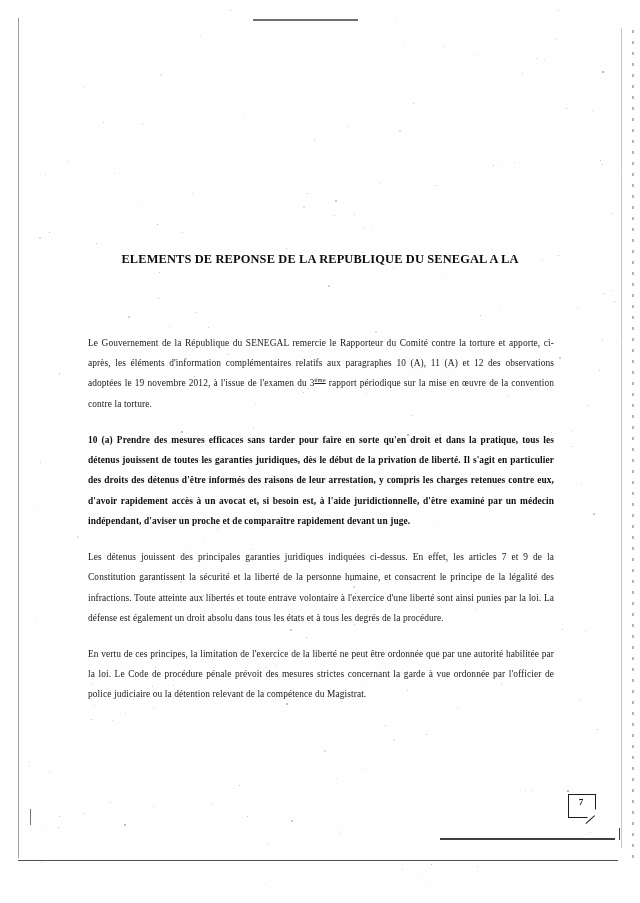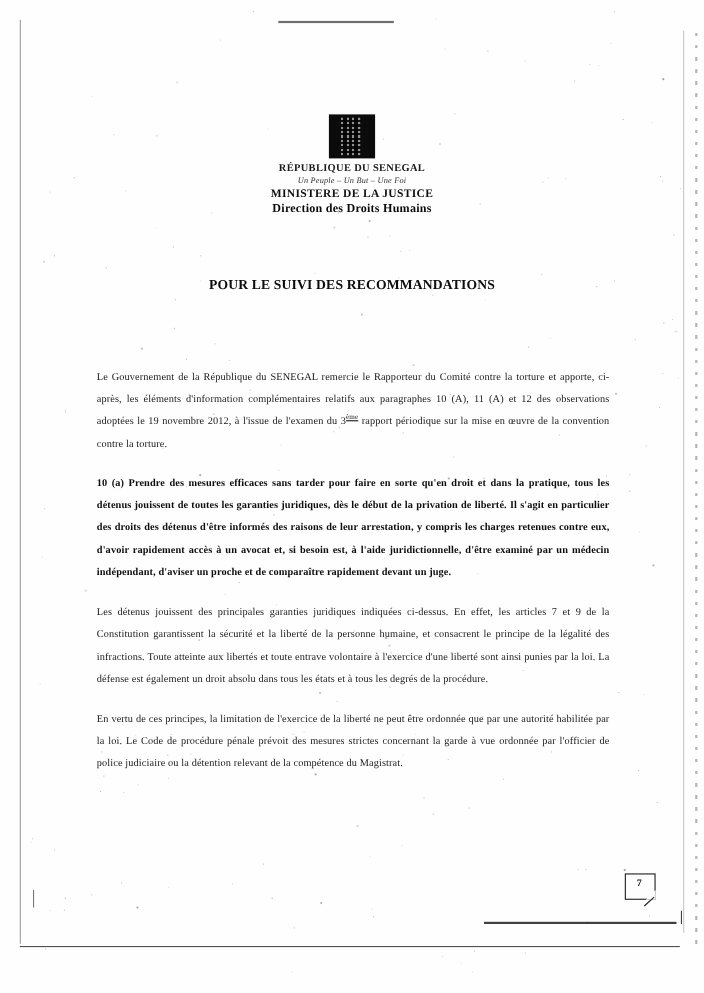--- a/index.html
+++ b/index.html
@@ -259,32 +259,23 @@
 
   <div class="page-frame-left"></div>
   <div class="page-frame-right"></div>
   <div class="page-frame-bottom"></div>
   <div class="scan-bar-top"></div>
   <div class="scan-bar-bottom"></div>
   <div class="scan-tick-right"></div>
   <div class="scan-tick-left"></div>
   <div class="edge-dash"></div>
 
-  <div class="letterhead">
-    <div class="emblem">
-      <div class="emblem-inner"></div>
-    </div>
-    <div class="lh-line lh-country">RÉPUBLIQUE DU SENEGAL</div>
-    <div class="lh-line lh-motto">Un Peuple – Un But – Une Foi</div>
-    <div class="lh-line lh-ministry">MINISTERE DE LA JUSTICE</div>
-    <div class="lh-line lh-direction">Direction des Droits Humains</div>
-  </div>
 
   <div class="doc-title">
-    <span class="tl">POUR LE SUIVI DES RECOMMANDATIONS</span>
+    <span class="tl">ELEMENTS DE REPONSE DE LA REPUBLIQUE DU SENEGAL A LA</span>
   </div>
 
   <div class="body-text">
     <p class="para">Le Gouvernement de la République du SENEGAL remercie le Rapporteur du Comité contre la torture et apporte, ci-après, les éléments d'information complémentaires relatifs aux paragraphes 10 (A), 11 (A) et 12 des observations adoptées le 19 novembre 2012, à l'issue de l'examen du 3<sup>ème</sup> rapport périodique sur la mise en œuvre de la convention contre la torture.</p>
     <p class="para bold">10 (a) Prendre des mesures efficaces sans tarder pour faire en sorte qu'en droit et dans la pratique, tous les détenus jouissent de toutes les garanties juridiques, dès le début de la privation de liberté. Il s'agit en particulier des droits des détenus d'être informés des raisons de leur arrestation, y compris les charges retenues contre eux, d'avoir rapidement accès à un avocat et, si besoin est, à l'aide juridictionnelle, d'être examiné par un médecin indépendant, d'aviser un proche et de comparaître rapidement devant un juge.</p>
     <p class="para">Les détenus jouissent des principales garanties juridiques indiquées ci-dessus. En effet, les articles 7 et 9 de la Constitution garantissent la sécurité et la liberté de la personne humaine, et consacrent le principe de la légalité des infractions. Toute atteinte aux libertés et toute entrave volontaire à l'exercice d'une liberté sont ainsi punies par la loi. La défense est également un droit absolu dans tous les états et à tous les degrés de la procédure.</p>
     <p class="para">En vertu de ces principes, la limitation de l'exercice de la liberté ne peut être ordonnée que par une autorité habilitée par la loi. Le Code de procédure pénale prévoit des mesures strictes concernant la garde à vue ordonnée par l'officier de police judiciaire ou la détention relevant de la compétence du Magistrat.</p>
   </div>
 
   <div class="page-number-box">

